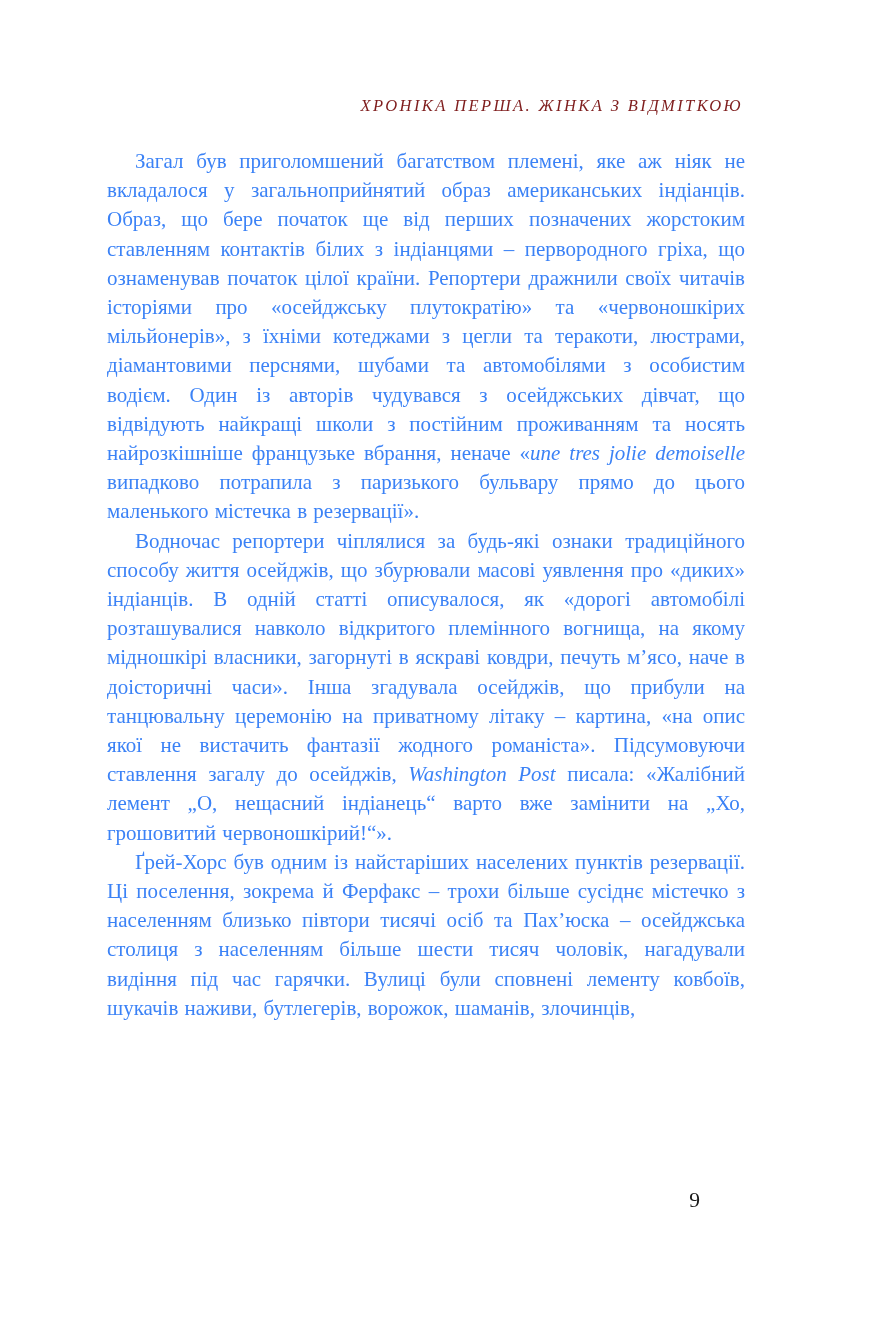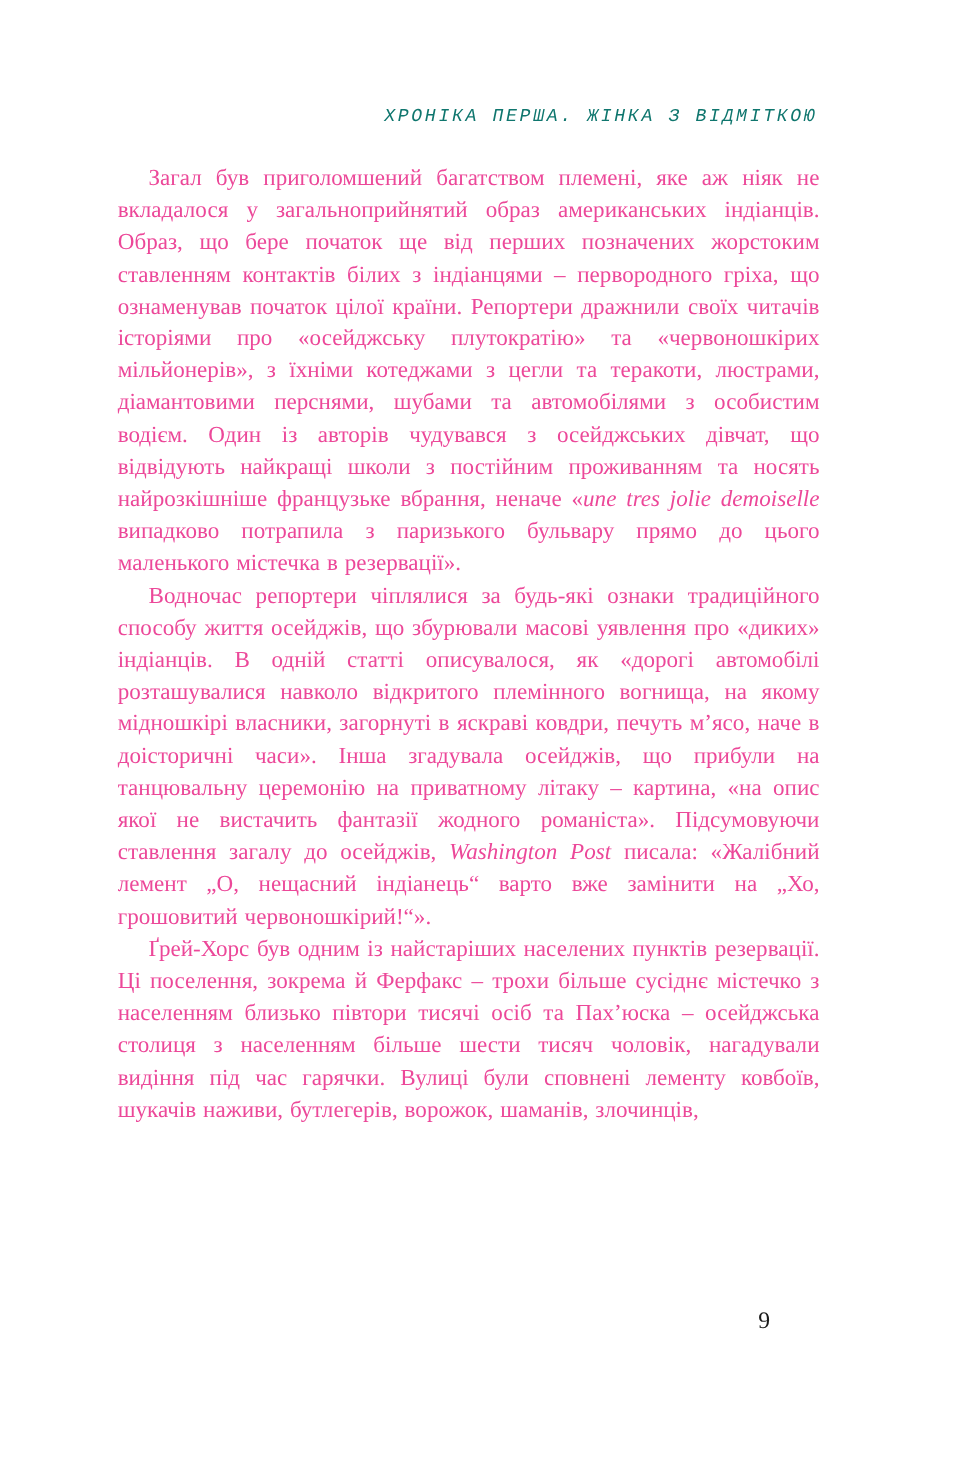--- a/index.html
+++ b/index.html
@@ -18,36 +18,35 @@
     padding: 97px 141px 0 107px;
     overflow: hidden;
   }
   .running-header {
     font-style: italic;
     font-size: 16.5px;
     line-height: 17px;
     letter-spacing: 2.4px;
     text-align: right;
     text-transform: uppercase;
-    color: #0f766e;
+    color: #7f1d1d;
     margin: 0 2px 33px 0;
     white-space: nowrap;
-    font-family: Liberation Mono, monospace;
   }
   .text-block {
     width: 638px;
   }
   .para {
     margin: 0;
     font-size: 21px;
     line-height: 29.2px;
     text-align: justify;
     text-indent: 28px;
     word-spacing: 1px;
-    color: #ec4899;
+    color: #3b82f6;
   }
   .para em {
     font-style: italic;
   }
   .page-number {
     position: absolute;
     top: 1186px;
     right: 186px;
     font-size: 21.5px;
     line-height: 28px;

